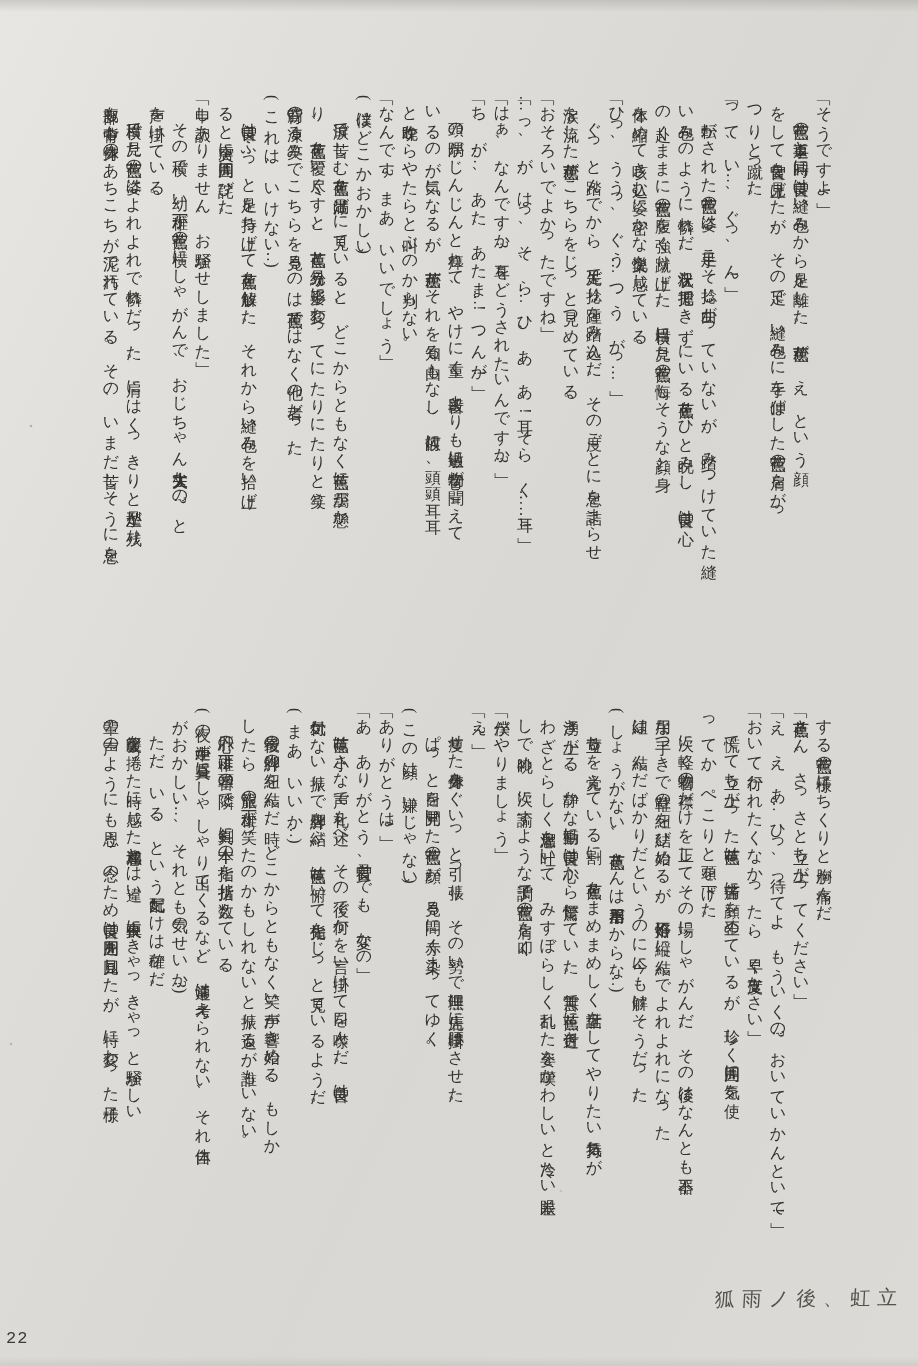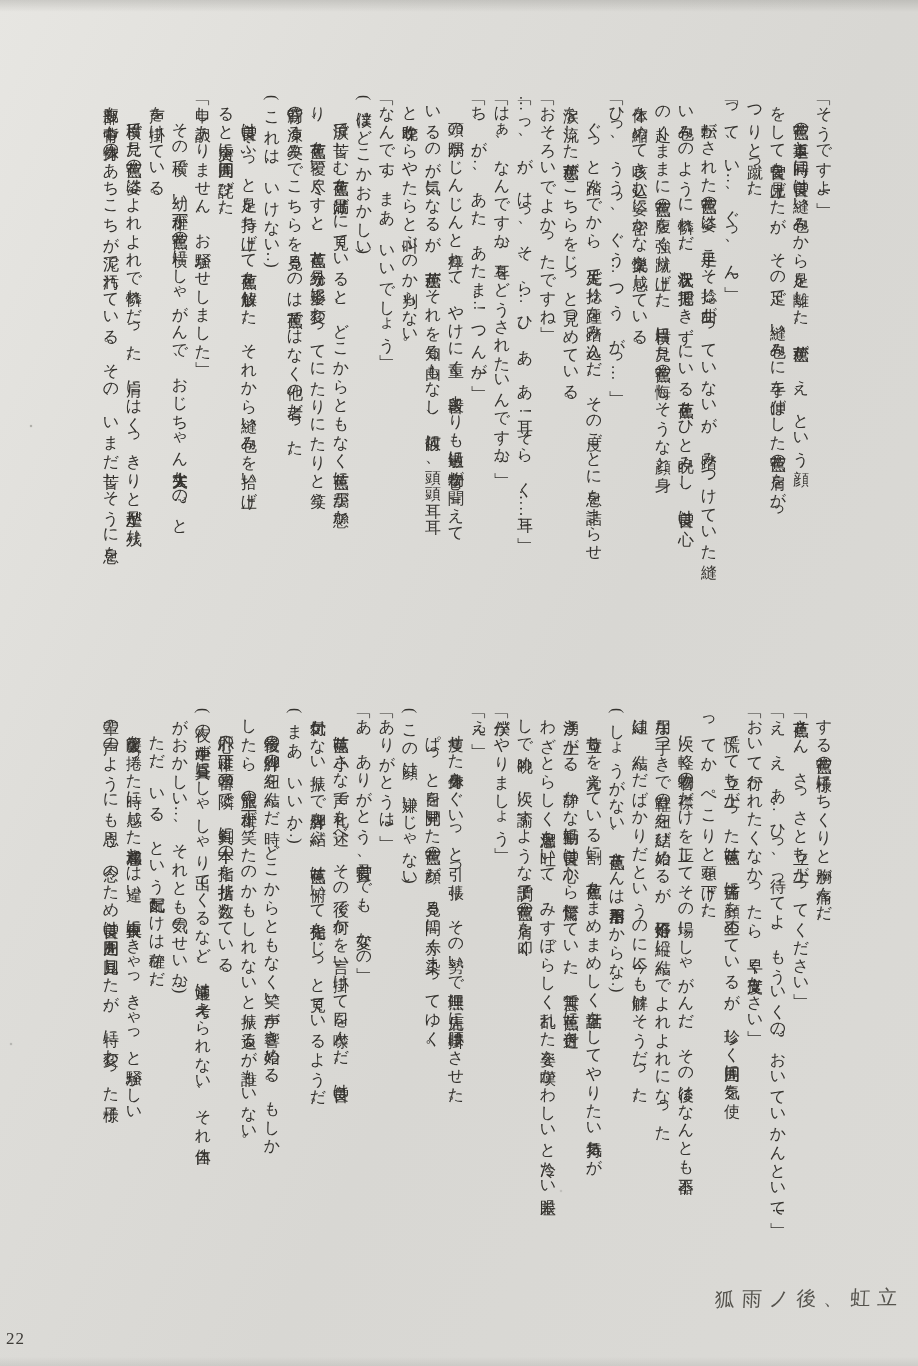--- a/index.html
+++ b/index.html
@@ -37,21 +37,21 @@
   p.line{margin:0;padding:0;}
   p.line.indent{text-indent:16px;}
   .footer-title{
     position:absolute;top:1285px;right:14px;
     font-size:20px;letter-spacing:7px;color:#47453f;
     transform:rotate(-.6deg) skewX(-4deg);
     opacity:.9;
   }
   .page-number{
     position:absolute;top:1329px;left:6px;
-    font-family:Liberation Serif, serif;
+    font-family:Liberation Mono, monospace;
     font-size:17px;letter-spacing:1px;color:#3e3c38;
   }
 </style>
 </head>
 <body>
 
 <div class="page">
   <div class="specks"></div>
 
   <section class="vblock top">

